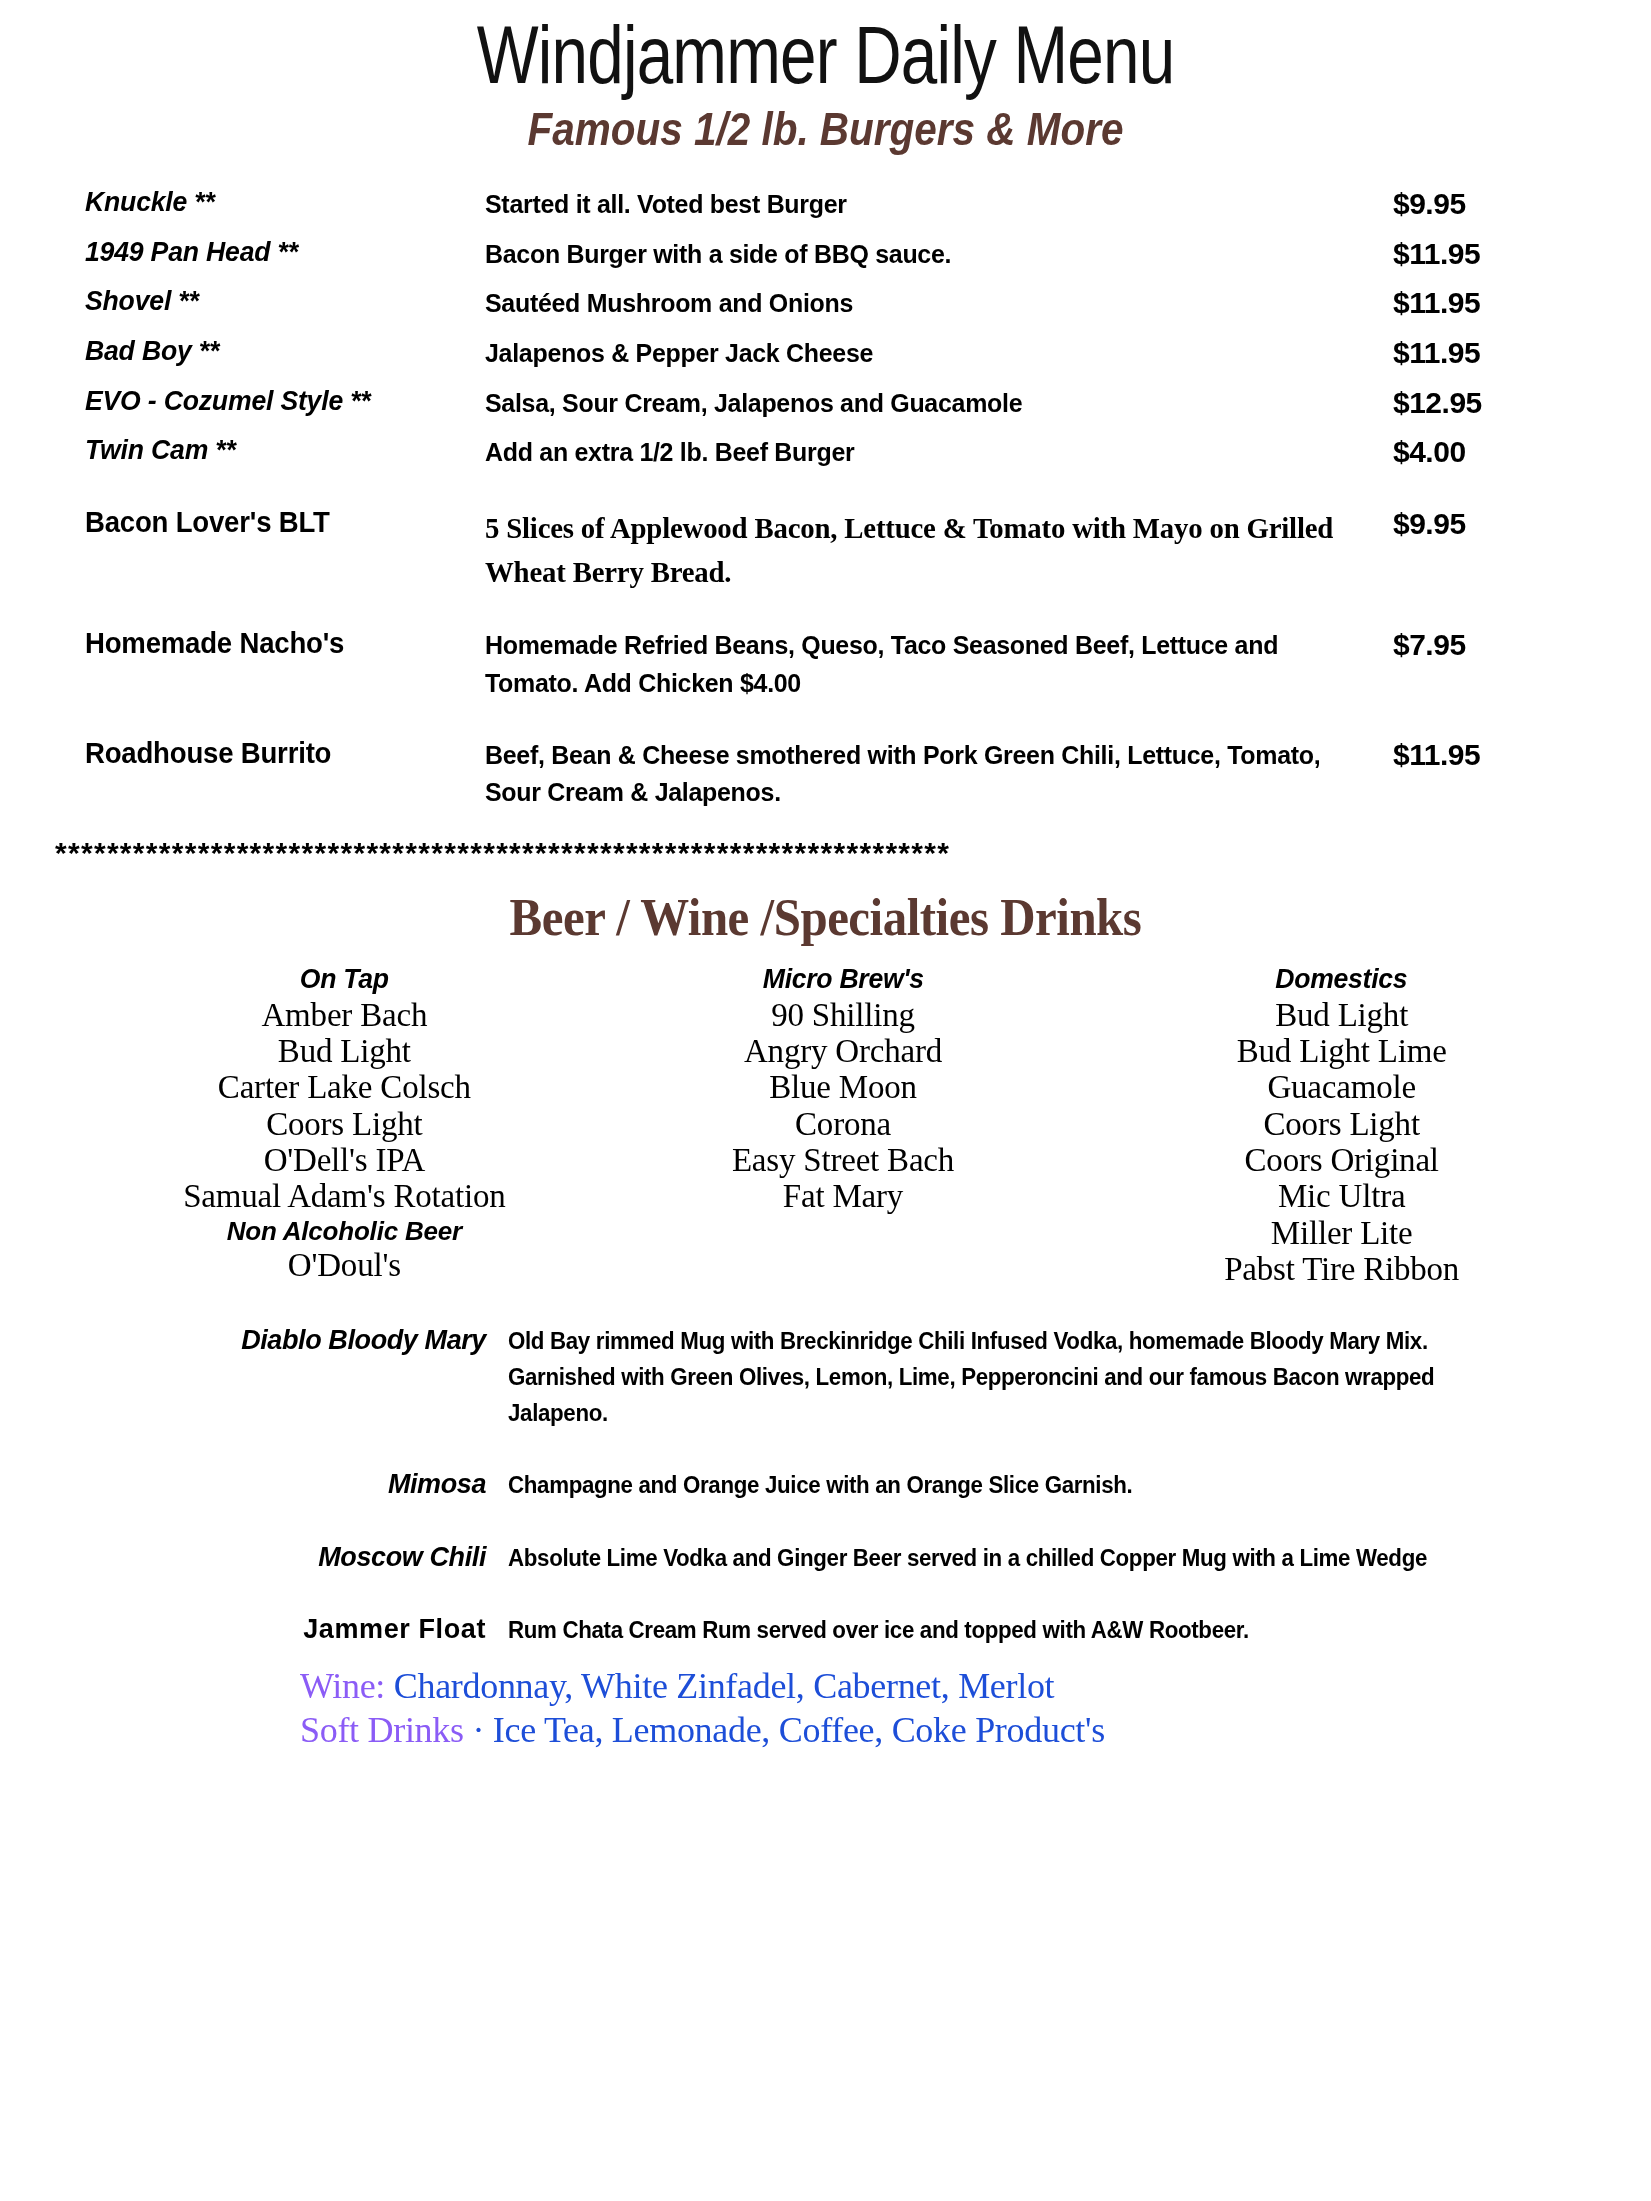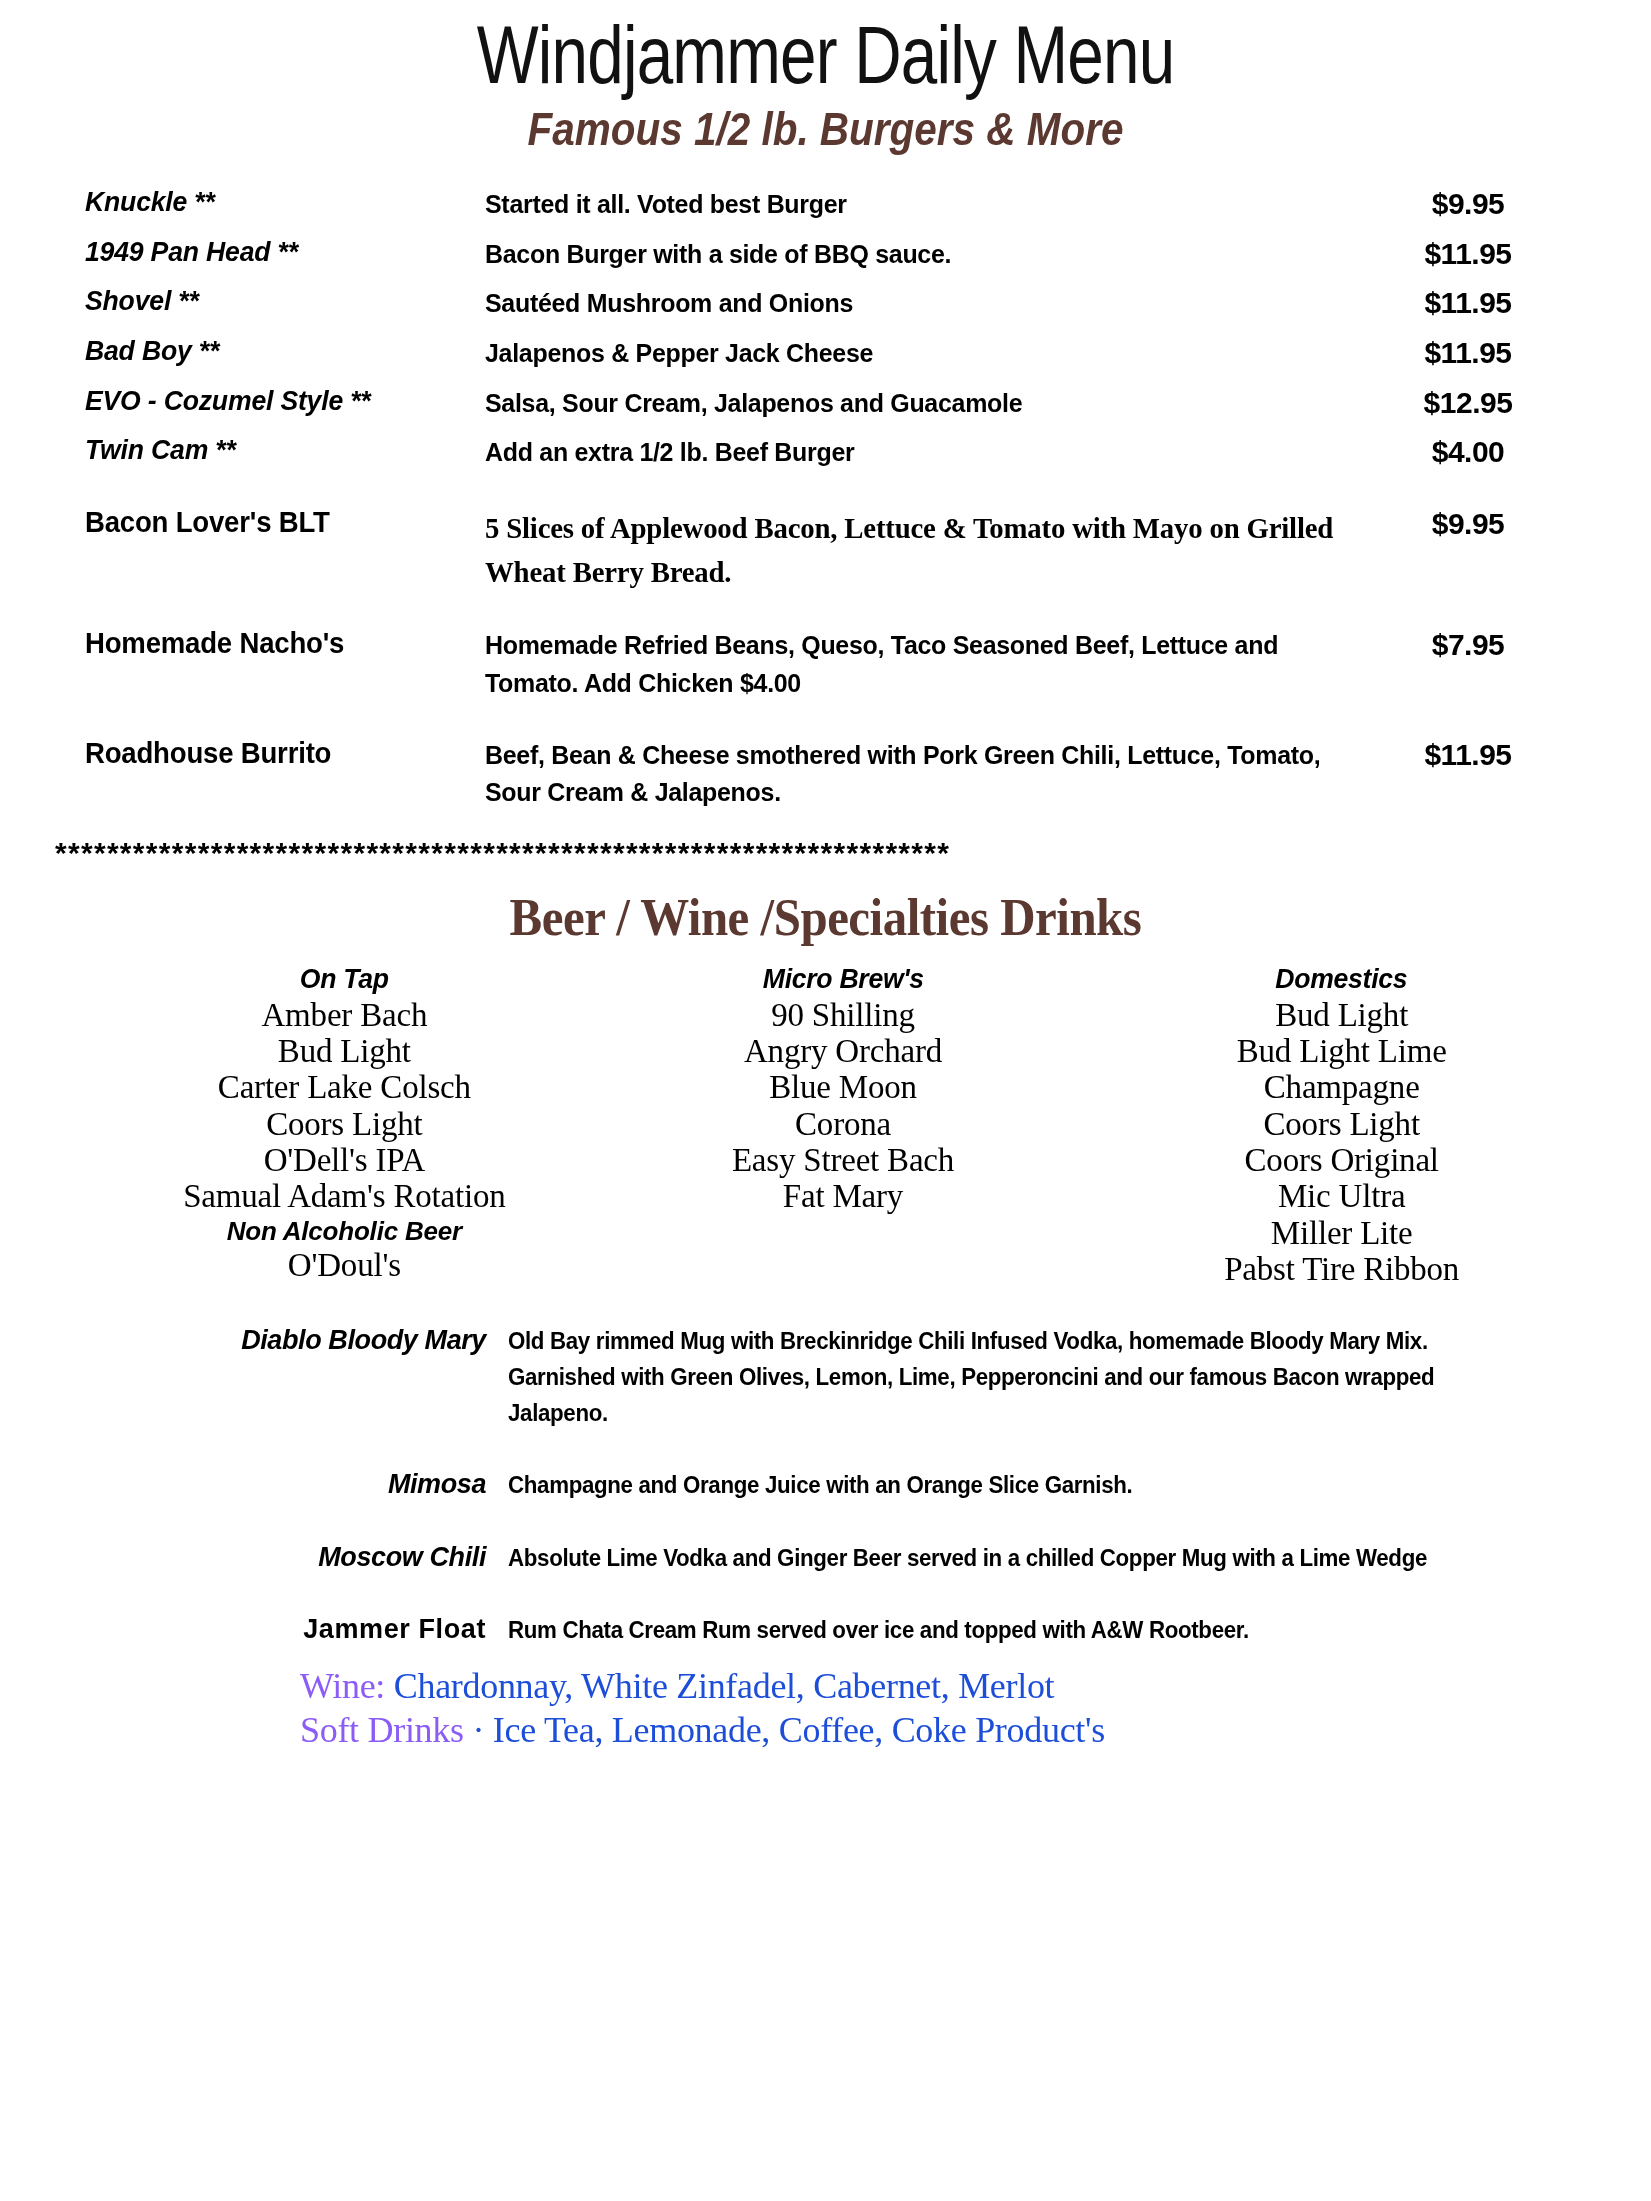--- a/index.html
+++ b/index.html
@@ -81,21 +81,21 @@
   }
   .f-desc.serifish {
     font-family: "Liberation Serif", serif;
     font-size: 30px;
     font-weight: bold;
     letter-spacing: -0.2px;
   }
   .f-price {
     width: 150px;
     flex: 0 0 150px;
-    text-align: center;
+    text-align: left;
     font-size: 30px;
     font-weight: bold;
     line-height: 1.2;
     letter-spacing: -0.5px;
   }
 
   
   .star-divider {
     margin-top: 26px;
     padding-left: 55px;
@@ -297,21 +297,21 @@
     <div class="beer-item">Blue Moon</div>
     <div class="beer-item">Corona</div>
     <div class="beer-item">Easy Street Bach</div>
     <div class="beer-item">Fat Mary</div>
   </div>
 
   <div class="beer-col">
     <div class="beer-col-head">Domestics</div>
     <div class="beer-item">Bud Light</div>
     <div class="beer-item">Bud Light Lime</div>
-    <div class="beer-item">Champagne</div>
+    <div class="beer-item">Guacamole</div>
     <div class="beer-item">Coors Light</div>
     <div class="beer-item">Coors Original</div>
     <div class="beer-item">Mic Ultra</div>
     <div class="beer-item">Miller Lite</div>
     <div class="beer-item">Pabst Tire Ribbon</div>
   </div>
 
 </div>
 
 <div class="specials">

